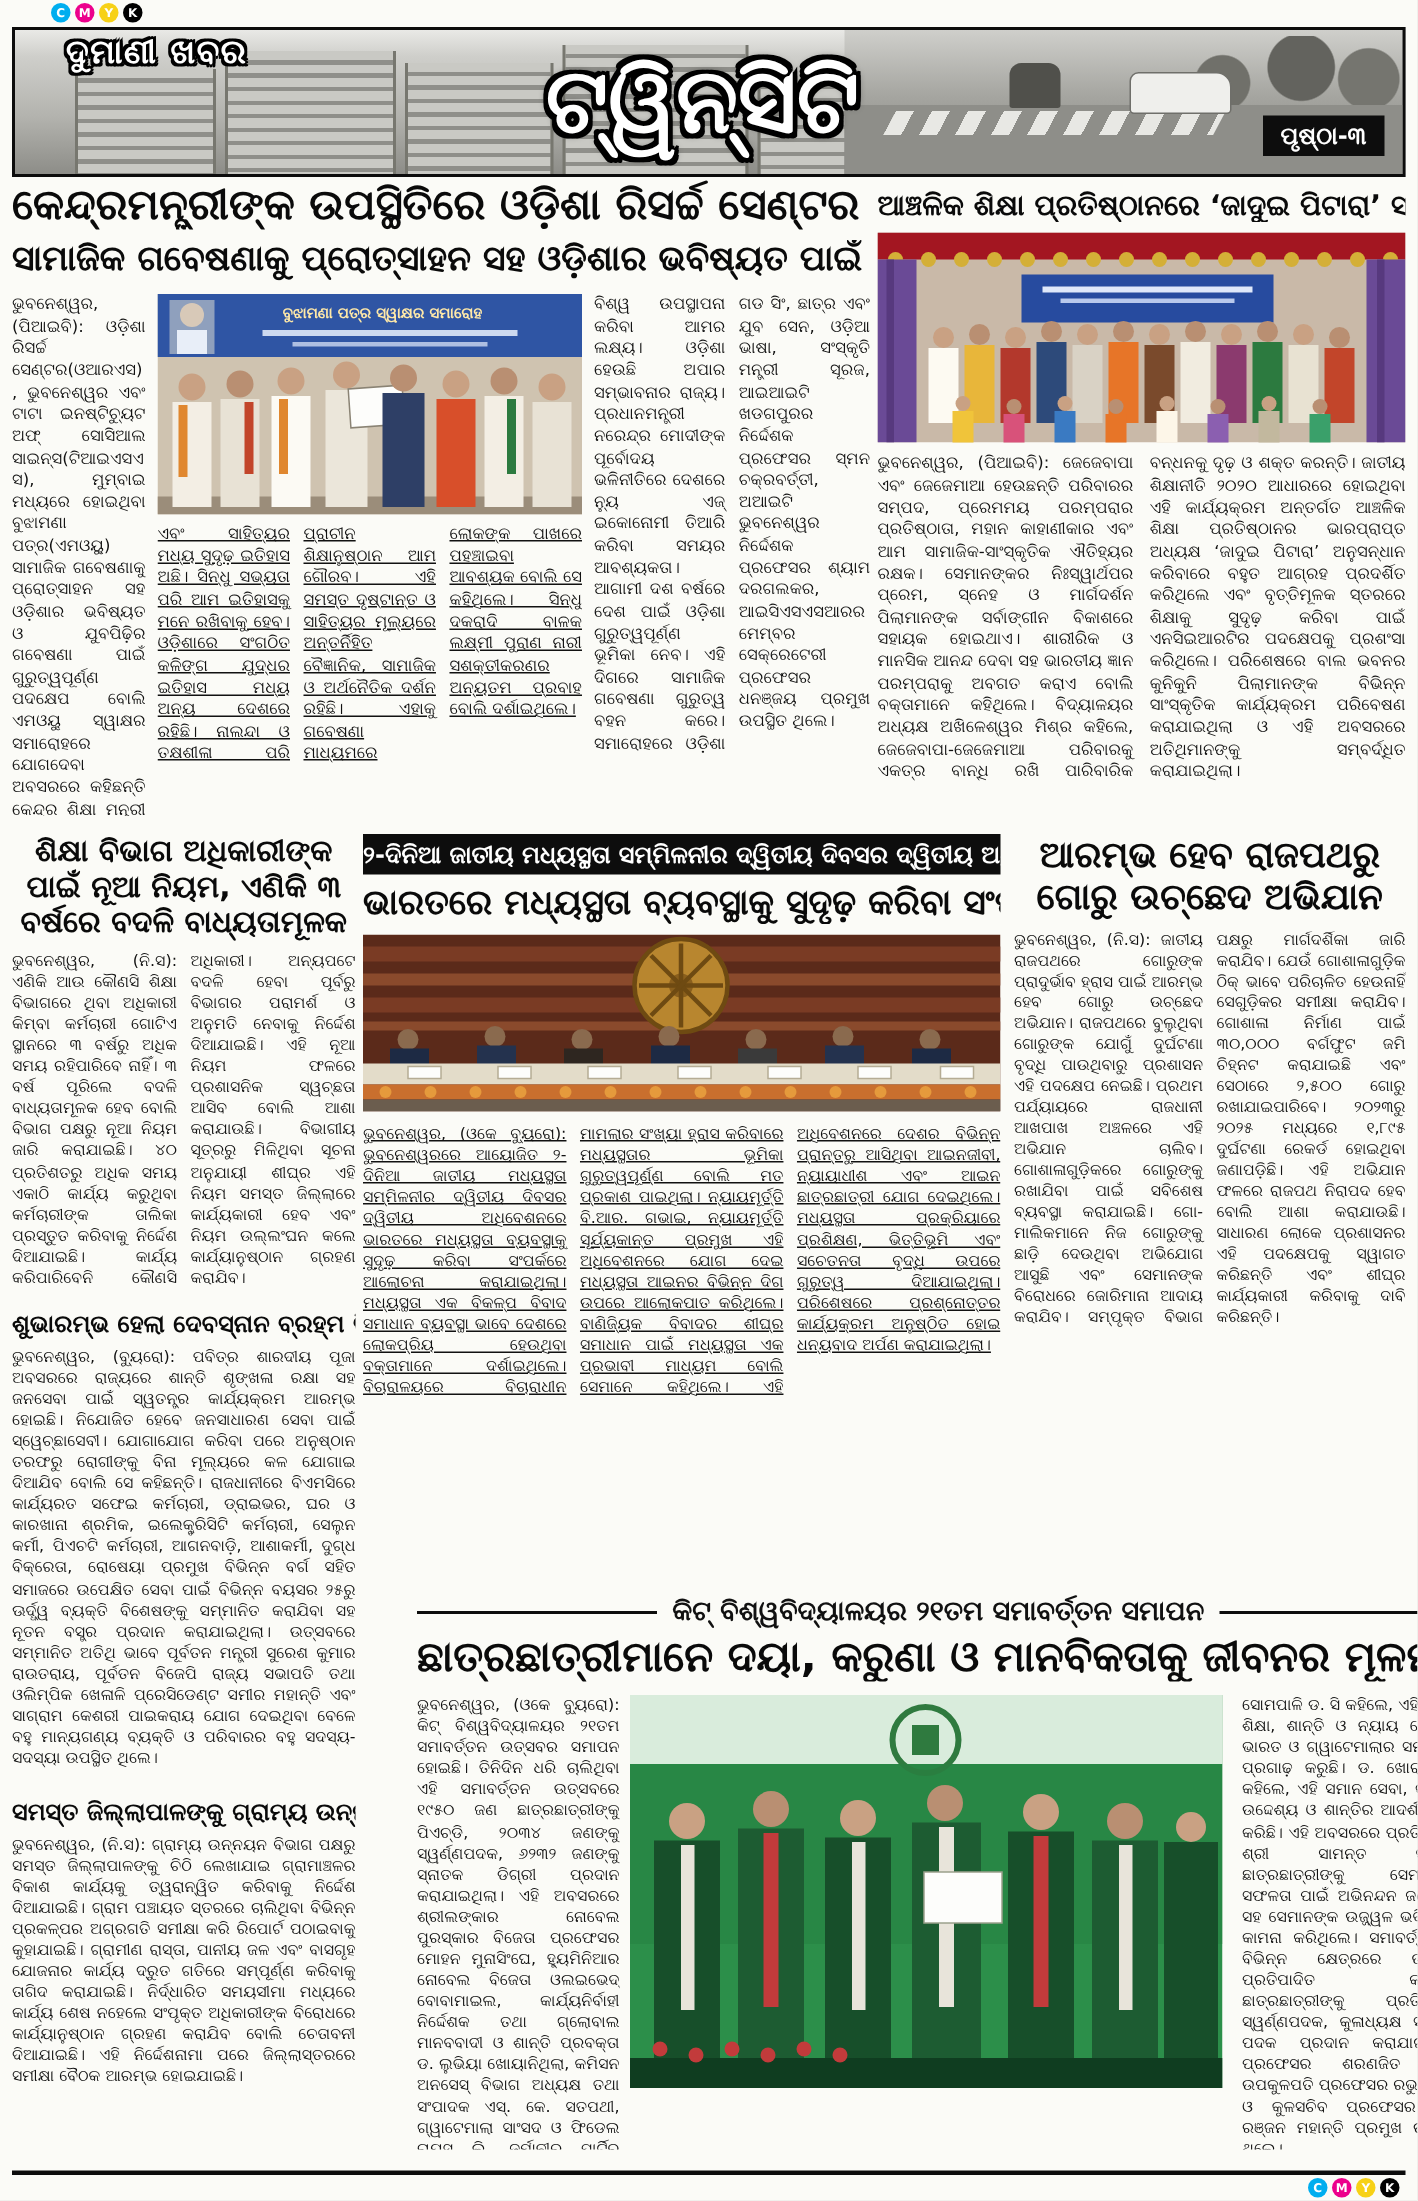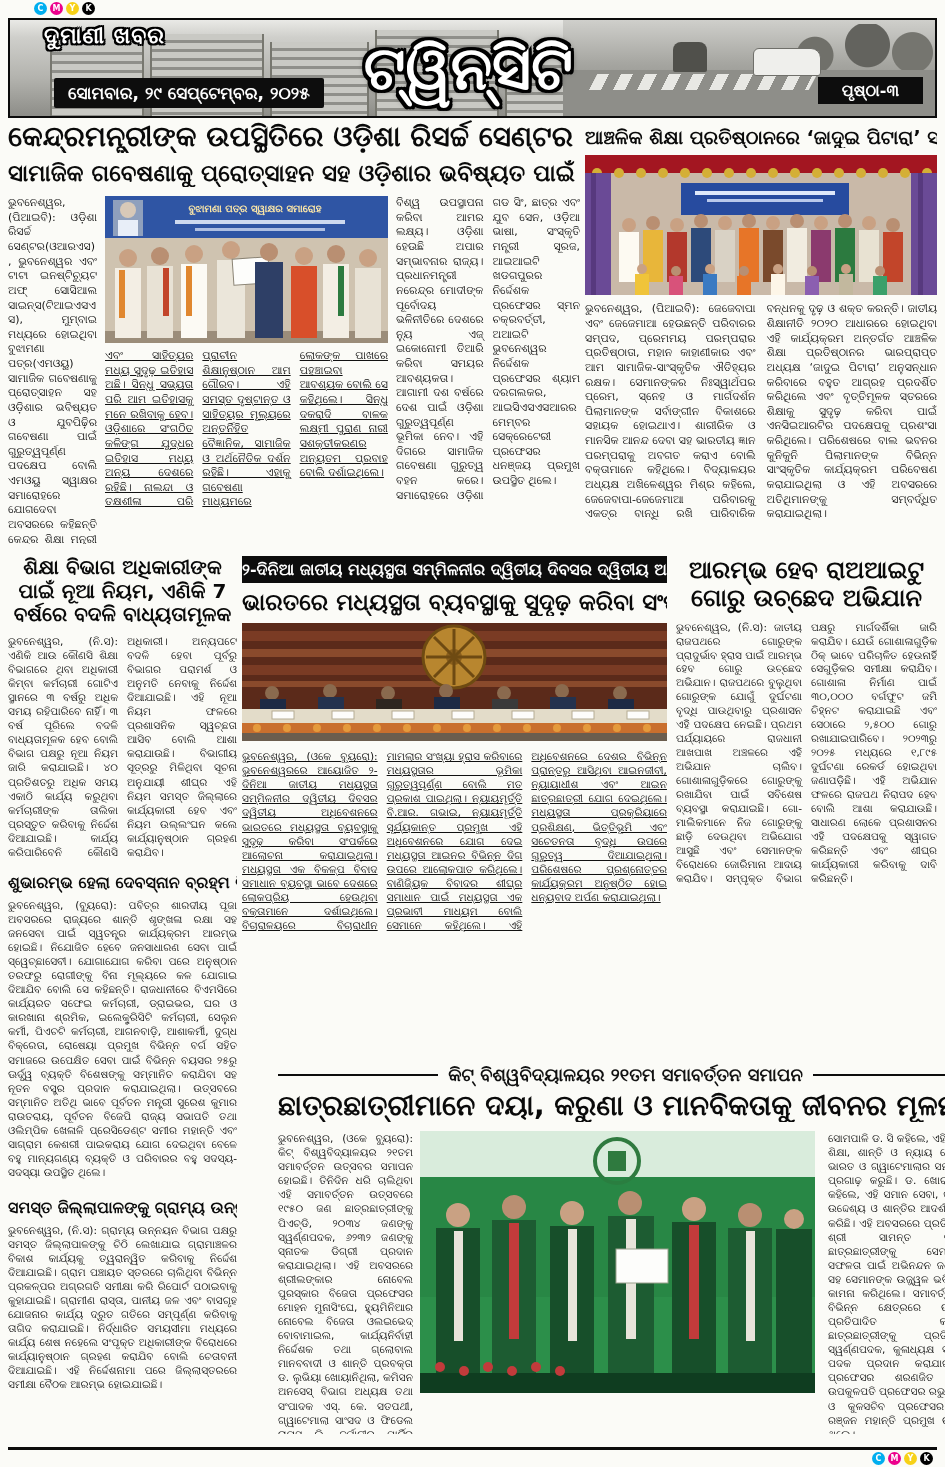--- a/index.html
+++ b/index.html
@@ -25,21 +25,21 @@
   .mh-right .zebra{position:absolute;bottom:26px;left:30px;width:220px;height:16px;
     background:repeating-linear-gradient(90deg,#e8e8e4 0 12px,#8e8e89 12px 24px);transform:skewX(-28deg);}
   .mh-right .car{position:absolute;bottom:40px;left:190px;width:66px;height:26px;background:#efefec;border-radius:6px 10px 3px 3px;border:1px solid #6f6f6a;}
   .mh-right .auto{position:absolute;bottom:44px;left:110px;width:34px;height:30px;background:#50504b;border-radius:8px 8px 2px 2px;}
   .mh-right .trees{position:absolute;top:4px;right:0;width:150px;height:52px;background:radial-gradient(circle at 20% 60%,#70706a 0 18px,transparent 19px),radial-gradient(circle at 55% 40%,#63635e 0 22px,transparent 23px),radial-gradient(circle at 85% 55%,#75756f 0 20px,transparent 21px);}
   .mh-logo{position:absolute;left:34px;top:3px;font-size:22px;font-weight:800;color:#fff;letter-spacing:1px;
     text-shadow:-2px 0 0 #000,2px 0 0 #000,0 -2px 0 #000,0 2px 0 #000,-2px -2px 0 #000,2px 2px 0 #000,-2px 2px 0 #000,2px -2px 0 #000;}
   .mh-date{position:absolute;left:44px;bottom:8px;background:#0d0d0d;color:#fefefe;font-size:17px;font-weight:700;padding:5px 14px;border-radius:2px;}
   .mh-title{position:absolute;left:50%;top:50%;transform:translate(-52%,-50%);font-size:60px;font-weight:700;color:#fff;white-space:nowrap;
     text-shadow:-3px 0 0 #000,3px 0 0 #000,0 -3px 0 #000,0 3px 0 #000,-3px -3px 0 #000,3px 3px 0 #000,-3px 3px 0 #000,3px -3px 0 #000,0 0 6px #000;}
-  .mh-page{position:absolute;right:12px;bottom:12px;background:#0d0d0d;color:#fff;font-size:16px;font-weight:700;padding:4px 24px;}
+  .mh-page{position:absolute;right:12px;bottom:12px;background:#0d0d0d;color:#fff;font-size:16px;font-weight:700;padding:4px 12px;}
   
   .headline{font-weight:800;text-align:center;color:#0a0a0a;line-height:1.18;}
   .nowrap{white-space:nowrap;overflow:hidden;}
   .bodytext{font-size:11px;line-height:1.33;text-align:justify;overflow:hidden;word-break:break-word;}
   .cols2{column-count:2;column-gap:9px;}
   .cols3{column-count:3;column-gap:9px;text-decoration:underline;}
   .kicker{background:#0d0d0d;color:#fff;text-align:center;font-weight:700;}
   .photo{display:block;}
   
   .article{position:absolute;}
@@ -70,21 +70,20 @@
       <div class="bldg" style="left:495px;width:60px;height:66px;"></div>
     </div>
     <div class="mh-photo mh-right">
       <div class="trees"></div>
       <div class="road"></div>
       <div class="zebra"></div>
       <div class="auto"></div>
       <div class="car"></div>
     </div>
     <div class="mh-logo">ଦୁମାଣୀ ଖବର</div>
-    <div class="mh-date">ସୋମବାର, ୨୯ ସେପ୍ଟେମ୍ବର, ୨୦୨୫</div>
     <div class="mh-title">ଟ୍ୱିନ୍‌ସିଟି</div>
     <div class="mh-page">ପୃଷ୍ଠା-୩</div>
   </div>
 
   <div class="article" style="left:8px;top:120px;width:572px;">
     <div class="headline nowrap" style="font-size:28px;">କେନ୍ଦ୍ରମନ୍ତ୍ରୀଙ୍କ ଉପସ୍ଥିତିରେ ଓଡ଼ିଶା ରିସର୍ଚ୍ଚ ସେଣ୍ଟର ଓ ଟିଆଇଏସଏସ ମୁମ୍ବାଇ ମଧ୍ୟରେ ଏମଓୟୁ ସ୍ୱାକ୍ଷର</div>
     <div class="headline nowrap" style="font-size:23px;margin-top:7px;font-weight:700;">ସାମାଜିକ ଗବେଷଣାକୁ ପ୍ରୋତ୍ସାହନ ସହ ଓଡ଼ିଶାର ଭବିଷ୍ୟତ ପାଇଁ ମାର୍ଗ ଦେଖାଇବ: ଧର୍ମେନ୍ଦ୍ର ପ୍ରଧାନ</div>
     <div style="position:relative;height:348px;margin-top:9px;">
       <div class="bodytext" style="position:absolute;left:0;top:0;width:89px;height:348px;">ଭୁବନେଶ୍ୱର, (ପିଆଇବି): ଓଡ଼ିଶା ରିସର୍ଚ୍ଚ ସେଣ୍ଟର(ଓଆରଏସ), ଭୁବନେଶ୍ୱର ଏବଂ ଟାଟା ଇନଷ୍ଟିଚ୍ୟୁଟ ଅଫ୍ ସୋସିଆଲ ସାଇନ୍ସ(ଟିଆଇଏସଏସ), ମୁମ୍ବାଇ ମଧ୍ୟରେ ହୋଇଥିବା ବୁଝାମଣା ପତ୍ର(ଏମଓୟୁ) ସାମାଜିକ ଗବେଷଣାକୁ ପ୍ରୋତ୍ସାହନ ସହ ଓଡ଼ିଶାର ଭବିଷ୍ୟତ ଓ ଯୁବପିଢ଼ିର ଗବେଷଣା ପାଇଁ ଗୁରୁତ୍ୱପୂର୍ଣ୍ଣ ପଦକ୍ଷେପ ବୋଲି ଏମଓୟୁ ସ୍ୱାକ୍ଷର ସମାରୋହରେ ଯୋଗଦେବା ଅବସରରେ କହିଛନ୍ତି କେନ୍ଦ୍ର ଶିକ୍ଷା ମନ୍ତ୍ରୀ ଧର୍ମେନ୍ଦ୍ର ପ୍ରଧାନ। ଶ୍ରୀ ପ୍ରଧାନଙ୍କ ଉପସ୍ଥିତିରେ ଓଆରଏସ ଏବଂ ଟିଆଇଏସଏସ ମୁମ୍ବାଇ ମଧ୍ୟରେ ଏମଓୟୁ ସ୍ୱାକ୍ଷରିତ ହୋଇଥିଲା। ଦୁଇଟି ଅନୁଷ୍ଠାନକୁ ଶୁଭେଚ୍ଛା ଜଣାଇ ସେ କହିଥିଲେ, ଏହି ସହଯୋଗ ଗବେଷଣା କ୍ଷେତ୍ରରେ ନୂଆ ଦିଗନ୍ତ ଖୋଲିବ।</div>
       <svg class="photo" style="position:absolute;left:97px;top:0;" width="283" height="147" viewBox="0 0 283 147">
@@ -254,21 +253,21 @@
         <g transform="translate(288,110)">
             <circle cx="7" cy="6" r="5" fill="#b98f72"></circle>
             <rect x="0" y="11" width="14" height="20" fill="#3aa06a"></rect>
           </g>
       </g>
     </svg>
     <div class="bodytext cols2" style="margin-top:7px;height:244px;column-gap:11px;">ଭୁବନେଶ୍ୱର, (ପିଆଇବି): ଜେଜେବାପା ଏବଂ ଜେଜେମାଆ ହେଉଛନ୍ତି ପରିବାରର ସମ୍ପଦ, ପ୍ରେମମୟ ପରମ୍ପରାର ପ୍ରତିଷ୍ଠାତା, ମହାନ କାହାଣୀକାର ଏବଂ ଆମ ସାମାଜିକ-ସାଂସ୍କୃତିକ ଐତିହ୍ୟର ରକ୍ଷକ। ସେମାନଙ୍କର ନିଃସ୍ୱାର୍ଥପର ପ୍ରେମ, ସ୍ନେହ ଓ ମାର୍ଗଦର୍ଶନ ପିଲାମାନଙ୍କ ସର୍ବାଙ୍ଗୀନ ବିକାଶରେ ସହାୟକ ହୋଇଥାଏ। ଶାରୀରିକ ଓ ମାନସିକ ଆନନ୍ଦ ଦେବା ସହ ଭାରତୀୟ ଜ୍ଞାନ ପରମ୍ପରାକୁ ଅବଗତ କରାଏ ବୋଲି ବକ୍ତାମାନେ କହିଥିଲେ। ବିଦ୍ୟାଳୟର ଅଧ୍ୟକ୍ଷ ଅଖିଳେଶ୍ୱର ମିଶ୍ର କହିଲେ, ଜେଜେବାପା-ଜେଜେମାଆ ପରିବାରକୁ ଏକତ୍ର ବାନ୍ଧି ରଖି ପାରିବାରିକ ବନ୍ଧନକୁ ଦୃଢ଼ ଓ ଶକ୍ତ କରନ୍ତି। ଜାତୀୟ ଶିକ୍ଷାନୀତି ୨୦୨୦ ଆଧାରରେ ହୋଇଥିବା ଏହି କାର୍ଯ୍ୟକ୍ରମ ଅନ୍ତର୍ଗତ ଆଞ୍ଚଳିକ ଶିକ୍ଷା ପ୍ରତିଷ୍ଠାନର ଭାରପ୍ରାପ୍ତ ଅଧ୍ୟକ୍ଷ ‘ଜାଦୁଇ ପିଟାରା’ ଅନୁସନ୍ଧାନ କରିବାରେ ବହୁତ ଆଗ୍ରହ ପ୍ରଦର୍ଶିତ କରିଥିଲେ ଏବଂ ବୃତ୍ତିମୂଳକ ସ୍ତରରେ ଶିକ୍ଷାକୁ ସୁଦୃଢ଼ କରିବା ପାଇଁ ଏନସିଇଆରଟିର ପଦକ୍ଷେପକୁ ପ୍ରଶଂସା କରିଥିଲେ। ପରିଶେଷରେ ବାଲ ଭବନର କୁନିକୁନି ପିଲାମାନଙ୍କ ବିଭିନ୍ନ ସାଂସ୍କୃତିକ କାର୍ଯ୍ୟକ୍ରମ ପରିବେଷଣ କରାଯାଇଥିଲା ଓ ଏହି ଅବସରରେ ଅତିଥିମାନଙ୍କୁ ସମ୍ବର୍ଦ୍ଧିତ କରାଯାଇଥିଲା।</div>
   </div>
 
   <div class="article" style="left:8px;top:556px;width:229px;">
-    <div class="headline" style="font-size:20px;">ଶିକ୍ଷା ବିଭାଗ ଅଧିକାରୀଙ୍କ ପାଇଁ ନୂଆ ନିୟମ, ଏଣିକି 7 ବର୍ଷରେ ବଦଳି ବାଧ୍ୟତାମୂଳକ</div>
+    <div class="headline" style="font-size:20px;">ଶିକ୍ଷା ବିଭାଗ ଅଧିକାରୀଙ୍କ ପାଇଁ ନୂଆ ନିୟମ, ଏଣିକି ୩ ବର୍ଷରେ ବଦଳି ବାଧ୍ୟତାମୂଳକ</div>
     <div class="bodytext cols2" style="margin-top:7px;height:230px;font-size:10.6px;">ଭୁବନେଶ୍ୱର, (ନି.ସ): ଏଣିକି ଆଉ କୌଣସି ଶିକ୍ଷା ବିଭାଗରେ ଥିବା ଅଧିକାରୀ କିମ୍ବା କର୍ମଚାରୀ ଗୋଟିଏ ସ୍ଥାନରେ ୩ ବର୍ଷରୁ ଅଧିକ ସମୟ ରହିପାରିବେ ନାହିଁ। ୩ ବର୍ଷ ପୂରିଲେ ବଦଳି ବାଧ୍ୟତାମୂଳକ ହେବ ବୋଲି ବିଭାଗ ପକ୍ଷରୁ ନୂଆ ନିୟମ ଜାରି କରାଯାଇଛି। ୪୦ ପ୍ରତିଶତରୁ ଅଧିକ ସମୟ ଏକାଠି କାର୍ଯ୍ୟ କରୁଥିବା କର୍ମଚାରୀଙ୍କ ତାଲିକା ପ୍ରସ୍ତୁତ କରିବାକୁ ନିର୍ଦ୍ଦେଶ ଦିଆଯାଇଛି। କାର୍ଯ୍ୟ କରିପାରିବେନି କୌଣସି ଅଧିକାରୀ। ଅନ୍ୟପଟେ ବଦଳି ହେବା ପୂର୍ବରୁ ବିଭାଗର ପରାମର୍ଶ ଓ ଅନୁମତି ନେବାକୁ ନିର୍ଦ୍ଦେଶ ଦିଆଯାଇଛି। ଏହି ନୂଆ ନିୟମ ଫଳରେ ପ୍ରଶାସନିକ ସ୍ୱଚ୍ଛତା ଆସିବ ବୋଲି ଆଶା କରାଯାଉଛି। ବିଭାଗୀୟ ସୂତ୍ରରୁ ମିଳିଥିବା ସୂଚନା ଅନୁଯାୟୀ ଶୀଘ୍ର ଏହି ନିୟମ ସମସ୍ତ ଜିଲ୍ଲାରେ କାର୍ଯ୍ୟକାରୀ ହେବ ଏବଂ ନିୟମ ଉଲ୍ଲଂଘନ କଲେ କାର୍ଯ୍ୟାନୁଷ୍ଠାନ ଗ୍ରହଣ କରାଯିବ।</div>
 
     <div class="headline nowrap" style="font-size:16px;margin-top:10px;">ଶୁଭାରମ୍ଭ ହେଲା ଦେବସ୍ନାନ ବ୍ରହ୍ମ ବିନ୍ଦୁ କାର୍ଯ୍ୟକ୍ରମ</div>
     <div class="bodytext" style="margin-top:5px;height:292px;font-size:10.6px;">ଭୁବନେଶ୍ୱର, (ବ୍ୟୁରୋ): ପବିତ୍ର ଶାରଦୀୟ ପୂଜା ଅବସରରେ ରାଜ୍ୟରେ ଶାନ୍ତି ଶୃଙ୍ଖଳା ରକ୍ଷା ସହ ଜନସେବା ପାଇଁ ସ୍ୱତନ୍ତ୍ର କାର୍ଯ୍ୟକ୍ରମ ଆରମ୍ଭ ହୋଇଛି। ନିଯୋଜିତ ହେବେ ଜନସାଧାରଣ ସେବା ପାଇଁ ସ୍ୱେଚ୍ଛାସେବୀ। ଯୋଗାଯୋଗ କରିବା ପରେ ଅନୁଷ୍ଠାନ ତରଫରୁ ରୋଗୀଙ୍କୁ ବିନା ମୂଲ୍ୟରେ କଳ ଯୋଗାଇ ଦିଆଯିବ ବୋଲି ସେ କହିଛନ୍ତି। ରାଜଧାନୀରେ ବିଏମସିରେ କାର୍ଯ୍ୟରତ ସଫେଇ କର୍ମଚାରୀ, ଡ୍ରାଇଭର, ଘର ଓ କାରଖାନା ଶ୍ରମିକ, ଇଲେକ୍ଟ୍ରିସିଟି କର୍ମଚାରୀ, ସେଲୁନ କର୍ମୀ, ପିଏଚଟି କର୍ମଚାରୀ, ଆଗନବାଡ଼ି, ଆଶାକର୍ମୀ, ଦୁଗ୍ଧ ବିକ୍ରେତା, ରୋଷେୟା ପ୍ରମୁଖ ବିଭିନ୍ନ ବର୍ଗ ସହିତ ସମାଜରେ ଉପେକ୍ଷିତ ସେବା ପାଇଁ ବିଭିନ୍ନ ବୟସର ୨୫ରୁ ଊର୍ଦ୍ଧ୍ୱ ବ୍ୟକ୍ତି ବିଶେଷଙ୍କୁ ସମ୍ମାନିତ କରାଯିବା ସହ ନୂତନ ବସ୍ତ୍ର ପ୍ରଦାନ କରାଯାଇଥିଲା। ଉତ୍ସବରେ ସମ୍ମାନିତ ଅତିଥି ଭାବେ ପୂର୍ବତନ ମନ୍ତ୍ରୀ ସୁରେଶ କୁମାର ରାଉତରାୟ, ପୂର୍ବତନ ବିଜେପି ରାଜ୍ୟ ସଭାପତି ତଥା ଓଲିମ୍ପିକ ଖେଳାଳି ପ୍ରେସିଡେଣ୍ଟ ସମୀର ମହାନ୍ତି ଏବଂ ସାଗ୍ରାମ କେଶରୀ ପାଇକରାୟ ଯୋଗ ଦେଇଥିବା ବେଳେ ବହୁ ମାନ୍ୟଗଣ୍ୟ ବ୍ୟକ୍ତି ଓ ପରିବାରର ବହୁ ସଦସ୍ୟ-ସଦସ୍ୟା ଉପସ୍ଥିତ ଥିଲେ।</div>
 
     <div class="headline nowrap" style="font-size:16px;margin-top:9px;">ସମସ୍ତ ଜିଲ୍ଲାପାଳଙ୍କୁ ଗ୍ରାମ୍ୟ ଉନ୍ନୟନ ବିଭାଗର ଚିଠି</div>
     <div class="bodytext" style="margin-top:5px;height:208px;font-size:10.6px;">ଭୁବନେଶ୍ୱର, (ନି.ସ): ଗ୍ରାମ୍ୟ ଉନ୍ନୟନ ବିଭାଗ ପକ୍ଷରୁ ସମସ୍ତ ଜିଲ୍ଲାପାଳଙ୍କୁ ଚିଠି ଲେଖାଯାଇ ଗ୍ରାମାଞ୍ଚଳର ବିକାଶ କାର୍ଯ୍ୟକୁ ତ୍ୱରାନ୍ୱିତ କରିବାକୁ ନିର୍ଦ୍ଦେଶ ଦିଆଯାଇଛି। ଗ୍ରାମ ପଞ୍ଚାୟତ ସ୍ତରରେ ଚାଲିଥିବା ବିଭିନ୍ନ ପ୍ରକଳ୍ପର ଅଗ୍ରଗତି ସମୀକ୍ଷା କରି ରିପୋର୍ଟ ପଠାଇବାକୁ କୁହାଯାଇଛି। ଗ୍ରାମୀଣ ରାସ୍ତା, ପାନୀୟ ଜଳ ଏବଂ ବାସଗୃହ ଯୋଜନାର କାର୍ଯ୍ୟ ଦ୍ରୁତ ଗତିରେ ସମ୍ପୂର୍ଣ୍ଣ କରିବାକୁ ତାଗିଦ କରାଯାଇଛି। ନିର୍ଦ୍ଧାରିତ ସମୟସୀମା ମଧ୍ୟରେ କାର୍ଯ୍ୟ ଶେଷ ନହେଲେ ସଂପୃକ୍ତ ଅଧିକାରୀଙ୍କ ବିରୋଧରେ କାର୍ଯ୍ୟାନୁଷ୍ଠାନ ଗ୍ରହଣ କରାଯିବ ବୋଲି ଚେତାବନୀ ଦିଆଯାଇଛି। ଏହି ନିର୍ଦ୍ଦେଶନାମା ପରେ ଜିଲ୍ଲାସ୍ତରରେ ସମୀକ୍ଷା ବୈଠକ ଆରମ୍ଭ ହୋଇଯାଇଛି।</div>
   </div>
 
   <div class="article" style="left:242px;top:556px;width:425px;">
@@ -346,21 +345,21 @@
           <circle cx="345" cy="105" r="4"></circle>
           <circle cx="375" cy="105" r="4"></circle>
           <circle cx="405" cy="105" r="4"></circle>
         </g>
       <rect y="110" width="425" height="8" fill="#6b5d4e"></rect>
     </svg>
     <div class="bodytext cols3" style="margin-top:8px;height:286px;font-size:10.6px;">ଭୁବନେଶ୍ୱର, (ଓକେ ବ୍ୟୁରୋ): ଭୁବନେଶ୍ୱରରେ ଆୟୋଜିତ ୨-ଦିନିଆ ଜାତୀୟ ମଧ୍ୟସ୍ଥତା ସମ୍ମିଳନୀର ଦ୍ୱିତୀୟ ଦିବସର ଦ୍ୱିତୀୟ ଅଧିବେଶନରେ ଭାରତରେ ମଧ୍ୟସ୍ଥତା ବ୍ୟବସ୍ଥାକୁ ସୁଦୃଢ଼ କରିବା ସଂପର୍କରେ ଆଲୋଚନା କରାଯାଇଥିଲା। ମଧ୍ୟସ୍ଥତା ଏକ ବିକଳ୍ପ ବିବାଦ ସମାଧାନ ବ୍ୟବସ୍ଥା ଭାବେ ଦେଶରେ ଲୋକପ୍ରିୟ ହେଉଥିବା ବକ୍ତାମାନେ ଦର୍ଶାଇଥିଲେ। ବିଚାରାଳୟରେ ବିଚାରାଧୀନ ମାମଲାର ସଂଖ୍ୟା ହ୍ରାସ କରିବାରେ ମଧ୍ୟସ୍ଥତାର ଭୂମିକା ଗୁରୁତ୍ୱପୂର୍ଣ୍ଣ ବୋଲି ମତ ପ୍ରକାଶ ପାଇଥିଲା। ନ୍ୟାୟମୂର୍ତ୍ତି ବି.ଆର. ଗଭାଇ, ନ୍ୟାୟମୂର୍ତ୍ତି ସୂର୍ଯ୍ୟକାନ୍ତ ପ୍ରମୁଖ ଏହି ଅଧିବେଶନରେ ଯୋଗ ଦେଇ ମଧ୍ୟସ୍ଥତା ଆଇନର ବିଭିନ୍ନ ଦିଗ ଉପରେ ଆଲୋକପାତ କରିଥିଲେ। ବାଣିଜ୍ୟିକ ବିବାଦର ଶୀଘ୍ର ସମାଧାନ ପାଇଁ ମଧ୍ୟସ୍ଥତା ଏକ ପ୍ରଭାବୀ ମାଧ୍ୟମ ବୋଲି ସେମାନେ କହିଥିଲେ। ଏହି ଅଧିବେଶନରେ ଦେଶର ବିଭିନ୍ନ ପ୍ରାନ୍ତରୁ ଆସିଥିବା ଆଇନଜୀବୀ, ନ୍ୟାୟାଧୀଶ ଏବଂ ଆଇନ ଛାତ୍ରଛାତ୍ରୀ ଯୋଗ ଦେଇଥିଲେ। ମଧ୍ୟସ୍ଥତା ପ୍ରକ୍ରିୟାରେ ପ୍ରଶିକ୍ଷଣ, ଭିତ୍ତିଭୂମି ଏବଂ ସଚେତନତା ବୃଦ୍ଧି ଉପରେ ଗୁରୁତ୍ୱ ଦିଆଯାଇଥିଲା। ପରିଶେଷରେ ପ୍ରଶ୍ନୋତ୍ତର କାର୍ଯ୍ୟକ୍ରମ ଅନୁଷ୍ଠିତ ହୋଇ ଧନ୍ୟବାଦ ଅର୍ପଣ କରାଯାଇଥିଲା।</div>
   </div>
 
   <div class="article" style="left:676px;top:556px;width:261px;">
-    <div class="headline" style="font-size:24px;">ଆରମ୍ଭ ହେବ ରାଅଆଇଟୁ ଗୋରୁ ଉଚ୍ଛେଦ ଅଭିଯାନ</div>
+    <div class="headline" style="font-size:24px;">ଆରମ୍ଭ ହେବ ରାଜପଥରୁ ଗୋରୁ ଉଚ୍ଛେଦ ଅଭିଯାନ</div>
     <div class="bodytext cols2" style="margin-top:8px;height:428px;font-size:10.5px;">ଭୁବନେଶ୍ୱର, (ନି.ସ): ଜାତୀୟ ରାଜପଥରେ ଗୋରୁଙ୍କ ପ୍ରାଦୁର୍ଭାବ ହ୍ରାସ ପାଇଁ ଆରମ୍ଭ ହେବ ଗୋରୁ ଉଚ୍ଛେଦ ଅଭିଯାନ। ରାଜପଥରେ ବୁଲୁଥିବା ଗୋରୁଙ୍କ ଯୋଗୁଁ ଦୁର୍ଘଟଣା ବୃଦ୍ଧି ପାଉଥିବାରୁ ପ୍ରଶାସନ ଏହି ପଦକ୍ଷେପ ନେଇଛି। ପ୍ରଥମ ପର୍ଯ୍ୟାୟରେ ରାଜଧାନୀ ଆଖପାଖ ଅଞ୍ଚଳରେ ଏହି ଅଭିଯାନ ଚାଲିବ। ଗୋଶାଳାଗୁଡ଼ିକରେ ଗୋରୁଙ୍କୁ ରଖାଯିବା ପାଇଁ ସବିଶେଷ ବ୍ୟବସ୍ଥା କରାଯାଇଛି। ଗୋ-ମାଲିକମାନେ ନିଜ ଗୋରୁଙ୍କୁ ଛାଡ଼ି ଦେଉଥିବା ଅଭିଯୋଗ ଆସୁଛି ଏବଂ ସେମାନଙ୍କ ବିରୋଧରେ ଜୋରିମାନା ଆଦାୟ କରାଯିବ। ସମ୍ପୃକ୍ତ ବିଭାଗ ପକ୍ଷରୁ ମାର୍ଗଦର୍ଶିକା ଜାରି କରାଯିବ। ଯେଉଁ ଗୋଶାଳାଗୁଡ଼ିକ ଠିକ୍ ଭାବେ ପରିଚାଳିତ ହେଉନାହିଁ ସେଗୁଡ଼ିକର ସମୀକ୍ଷା କରାଯିବ। ଗୋଶାଳା ନିର୍ମାଣ ପାଇଁ ୩୦,୦୦୦ ବର୍ଗଫୁଟ ଜମି ଚିହ୍ନଟ କରାଯାଇଛି ଏବଂ ସେଠାରେ ୨,୫୦୦ ଗୋରୁ ରଖାଯାଇପାରିବେ। ୨୦୨୩ରୁ ୨୦୨୫ ମଧ୍ୟରେ ୧,୮୯୫ ଦୁର୍ଘଟଣା ରେକର୍ଡ ହୋଇଥିବା ଜଣାପଡ଼ିଛି। ଏହି ଅଭିଯାନ ଫଳରେ ରାଜପଥ ନିରାପଦ ହେବ ବୋଲି ଆଶା କରାଯାଉଛି। ସାଧାରଣ ଲୋକେ ପ୍ରଶାସନର ଏହି ପଦକ୍ଷେପକୁ ସ୍ୱାଗତ କରିଛନ୍ତି ଏବଂ ଶୀଘ୍ର କାର୍ଯ୍ୟକାରୀ କରିବାକୁ ଦାବି କରିଛନ୍ତି।</div>
   </div>
 
   <div class="article" style="left:230px;top:1064px;width:695px;margin-left:48px;">
     <div class="rule-kicker">
       <div class="line"></div>
       <div class="txt">କିଟ୍ ବିଶ୍ୱବିଦ୍ୟାଳୟର ୨୧ତମ ସମାବର୍ତ୍ତନ ସମାପନ</div>
       <div class="line"></div>
     </div>
     <div class="headline nowrap" style="font-size:28px;margin-top:3px;">ଛାତ୍ରଛାତ୍ରୀମାନେ ଦୟା, କରୁଣା ଓ ମାନବିକତାକୁ ଜୀବନର ମୂଳମନ୍ତ୍ର କରନ୍ତୁ</div>

